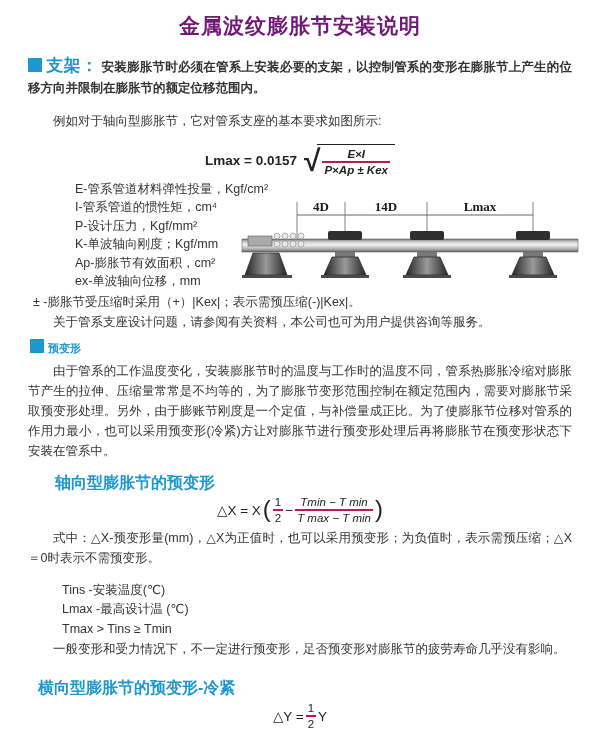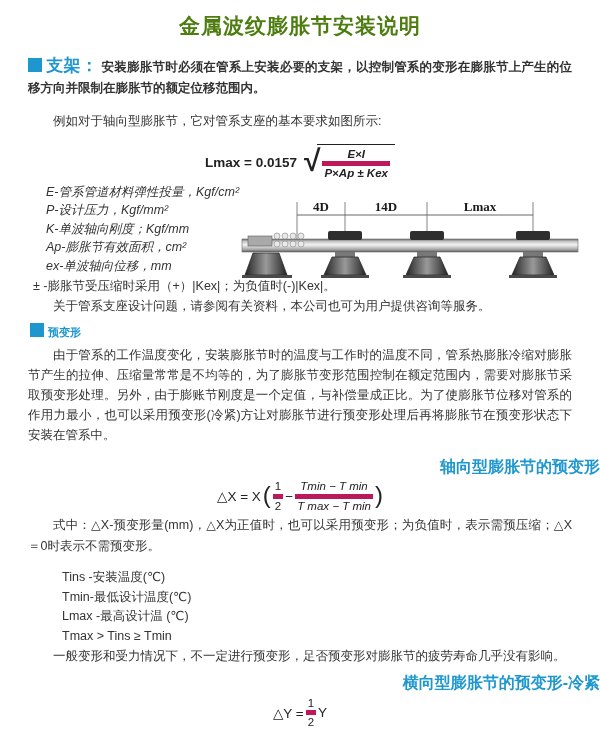--- a/index.html
+++ b/index.html
@@ -6,51 +6,51 @@
     --accent:#1e97cf;
     --ink:#333333;
   }
   *{box-sizing:border-box;}
   body{margin:0;background:#ffffff;}
   .page{
     position:relative;width:600px;height:737px;overflow:hidden;background:#fff;
     font-family:"Liberation Sans","DejaVu Sans",sans-serif;color:var(--ink);font-size:12.5px;
   }
   .title{
-    margin:12px 0 0;text-align:center;font-size:21px;font-weight:bold;color:#4d7c0f;letter-spacing:1px;
+    margin:12px 0 0;text-align:center;font-size:21px;font-weight:bold;color:#701a75;letter-spacing:1px;
   }
   .para{margin:12px 28px;line-height:21px;text-align:justify;}
   .p-intro{margin-top:15px;}
   .bold{font-weight:bold;}
   .indent2{text-indent:2em;}
   .blue-sq{display:inline-block;width:14px;height:14px;background:var(--accent);margin-right:4px;vertical-align:-1px;}
   .inline-sec-head{color:var(--accent);font-size:17px;font-weight:bold;}
   .sec-head{margin:6px 0 0 30px;color:var(--accent);font-size:11px;font-weight:bold;line-height:20px;}
-  .sub-head{color:var(--accent);font-size:16px;font-weight:bold;line-height:19px;text-align:right;}
+  .sub-head{color:var(--accent);font-size:16px;font-weight:bold;line-height:19px;}
   .sub-head.axial{margin:3px 0 0 55px;}
-  .sub-head.lateral{margin:7px 0 0 38px;}
+  .sub-head.lateral{margin:19px 0 0 38px;}
 
   
   .formula{text-align:center;font-family:Liberation Sans, sans-serif;color:#222;}
   .f-row{display:inline-flex;align-items:center;gap:2px;}
   .f1{margin:8px 0 2px;font-weight:bold;font-size:13.5px;}
   .f2{margin:3px 0 2px;font-size:13.5px;}
   .f3{margin:4px 0 2px;font-size:13.5px;}
   .rad{display:inline-flex;align-items:stretch;margin-left:5px;}
   .rad-glyph{font-size:30px;line-height:0.9;font-weight:bold;transform:translateY(3px);}
   .rad-body{border-top:1.6px solid #222;margin-left:-3px;padding:2px 5px 0;display:flex;align-items:center;}
   .frac{display:inline-flex;flex-direction:column;text-align:center;font-size:11.5px;line-height:1.25;vertical-align:middle;}
-  .frac .fnum{border-bottom:5px solid #be185d;padding:0 2px;}
+  .frac .fnum{border-bottom:2px solid #be185d;padding:0 2px;}
   .frac .fden{padding:0 2px;}
   .it{font-style:italic;}
   .paren{font-size:24px;font-weight:400;line-height:1;transform:translateY(-1px);}
 
   
   .deflist{margin:2px 0 0 33px;line-height:18.5px;}
-  .deflist .d-sub{margin-left:13px;font-style:italic;}
+  .deflist .d-sub{margin-left:42px;}
   .note-sign{margin:1px 0 0 33px;line-height:20px;}
   .note-service{margin:0 28px;line-height:20px;text-indent:2em;}
   .p-predeform{line-height:20px;margin-top:3px;}
   .explain{line-height:20.5px;margin-top:2px;}
   .axial-list{margin:1px 0 0 62px;line-height:19.5px;}
   .note-general{margin:0 28px;line-height:20px;text-indent:2em;}
 
   
   .diagram{position:absolute;left:240px;top:192px;width:358px;height:105px;}
   .dim-label{font-family:"Liberation Serif","DejaVu Serif",serif;font-weight:bold;font-size:13px;fill:#1a1a1a;}
@@ -78,20 +78,21 @@
             <span class="fnum">E×I</span>
             <span class="fden">P×Ap ± Kex</span>
           </span>
         </span>
       </span>
     </span>
   </div>
 
   <div class="deflist">
     <div class="d-sub">E-管系管道材料弹性投量，Kgf/cm²</div>
+    <div class="d-sub">I-管系管道的惯性矩，cm⁴</div>
     <div class="d-sub">P-设计压力，Kgf/mm²</div>
     <div class="d-sub">K-单波轴向刚度；Kgf/mm</div>
     <div class="d-sub">Ap-膨胀节有效面积，cm²</div>
     <div class="d-sub">ex-单波轴向位移，mm</div>
   </div>
 
   <svg class="diagram" viewBox="0 0 358 105">
     <defs>
       <linearGradient id="gPipe" x1="0" y1="0" x2="0" y2="1">
         <stop offset="0" stop-color="#6f6f6f"></stop>
@@ -148,21 +149,21 @@
       <rect x="163" y="83" width="48" height="3" fill="#4a4a4a"></rect>
     </g>
     <g>
       <rect x="276" y="39" width="34" height="9" rx="2" fill="#2e2e2e"></rect>
       <rect x="283" y="60" width="20" height="5" fill="#777"></rect>
       <polygon points="280,65 306,65 314,83 272,83" fill="url(#gPed)" stroke="#222" stroke-width="0.7"></polygon>
       <rect x="269" y="83" width="48" height="3" fill="#4a4a4a"></rect>
     </g>
   </svg>
 
-  <div class="note-sign">± -膨胀节受压缩时采用（+）|Kex|；为负值时(-)|Kex|。</div>
+  <div class="note-sign">± -膨胀节受压缩时采用（+）|Kex|；表示需预压缩(-)|Kex|。</div>
   <div class="note-service">关于管系支座设计问题，请参阅有关资料，本公司也可为用户提供咨询等服务。</div>
 
   <div class="sec-head"><span class="blue-sq"></span><span>预变形</span></div>
   <p class="para p-predeform indent2">由于管系的工作温度变化，安装膨胀节时的温度与工作时的温度不同，管系热膨胀冷缩对膨胀节产生的拉伸、压缩量常常是不均等的，为了膨胀节变形范围控制在额定范围内，需要对膨胀节采取预变形处理。另外，由于膨账节刚度是一个定值，与补偿量成正比。为了使膨胀节位移对管系的作用力最小，也可以采用预变形(冷紧)方让对膨胀节进行预变形处理后再将膨胀节在预变形状态下安装在管系中。</p>
 
   <div class="sub-head axial">轴向型膨胀节的预变形</div>
 
   <div class="formula f2">
     <span class="f-row">
       <span>△X = X</span>
@@ -177,21 +178,20 @@
         <span class="fden">T max − T min</span>
       </span>
       <span class="paren">)</span>
     </span>
   </div>
 
   <p class="para explain indent2">式中：△X-预变形量(mm)，△X为正值时，也可以采用预变形；为负值时，表示需预压缩；△X＝0时表示不需预变形。</p>
 
   <div class="axial-list">
     <div>Tins -安装温度(℃)</div>
-    <div>Tmin-最低设计温度(℃)</div>
     <div>Lmax -最高设计温 (℃)</div>
     <div>Tmax &gt; Tins ≥ Tmin</div>
   </div>
   <div class="note-general">一般变形和受力情况下，不一定进行预变形，足否预变形对膨胀节的疲劳寿命几乎没有影响。</div>
 
   <div class="sub-head lateral">横向型膨胀节的预变形-冷紧</div>
 
   <div class="formula f3">
     <span class="f-row">
       <span>△Y =</span>

